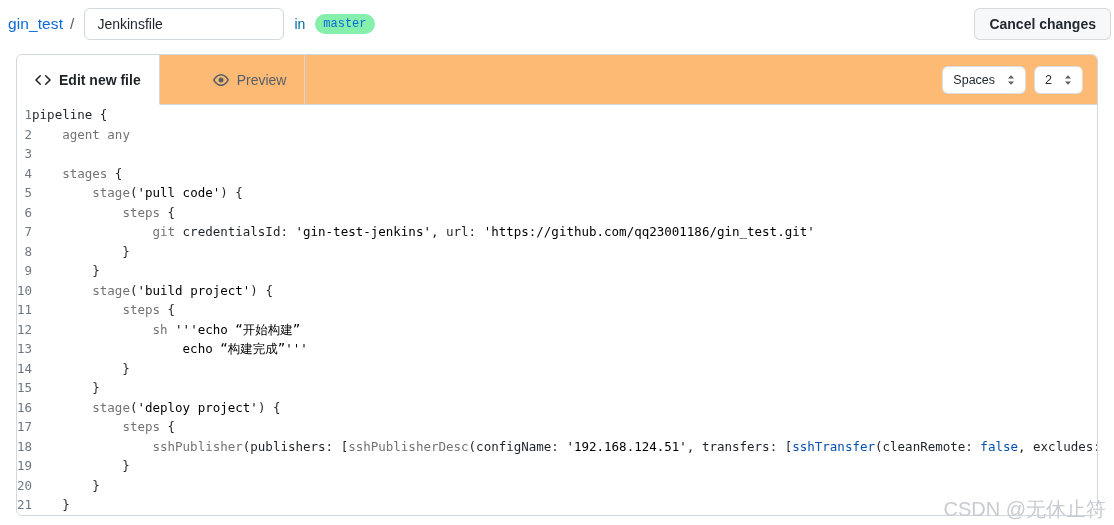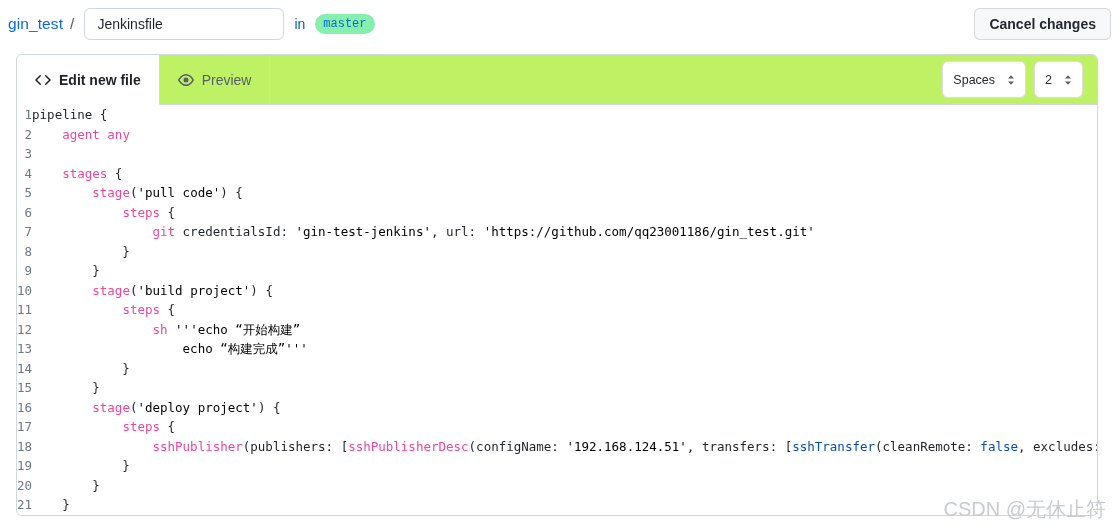--- a/index.html
+++ b/index.html
@@ -55,22 +55,23 @@
     left: 16px; top: 54px;
     width: 1082px; height: 462px;
     border: 1px solid #d0d7de;
     border-radius: 6px;
     background: #ffffff;
     overflow: hidden;
   }
   .tabbar {
     display: flex; align-items: stretch;
     height: 50px;
-    background: #bef264;
+    background: #fdba74;
     border-bottom: 1px solid #d0d7de;
+    gap: 35px;
   }
   .tab {
     display: flex; align-items: center; gap: 8px;
     padding: 0 18px;
     font-size: 14px; color: #57606a;
     cursor: pointer; position: relative;
     border-right: 1px solid #d0d7de;
   }
   .tab.active {
     background: #ffffff;
@@ -80,21 +81,21 @@
   }
   .tab .ticon { display: flex; align-items: center; color: #57606a; }
   .tab.active .ticon { color: #1f2328; }
 
   .tools {
     margin-left: auto; display: flex; align-items: center;
     gap: 8px; padding-right: 14px;
   }
   .select-box {
     display: flex; align-items: center;
-    height: 37px; border: 1px solid rgba(31,35,40,.15);
+    height: 28px; border: 1px solid rgba(31,35,40,.15);
     border-radius: 6px; background: #ffffff;
     padding: 0 8px 0 10px;
     font-size: 12.5px; color: #24292f;
     cursor: pointer; gap: 10px;
   }
   .select-box .sv { white-space: nowrap; }
   .select-box .updown { display: flex; flex-direction: column; line-height: 0; color:#57606a; }
 
   
   .codepane {
@@ -117,21 +118,21 @@
     line-height: 19.5px; height: 19.5px;
     font-variant-numeric: tabular-nums;
   }
   .lcode {
     padding-left: 10px;
     color: #1f2328;
     line-height: 19.5px; height: 19.5px;
     white-space: pre;
     overflow: hidden;
   }
-  .tk-kw  { color: #ec4899; }   
+  .tk-kw  { color: #737373; }   
   .tk-str { color: #000000; }   
   .tk-blue{ color: #0550ae; }   
   .tk-pl  { color: #1f2328; }   
 
   .watermark {
     position: absolute; right: 8px; bottom: 2px;
     color: #c8ccd0; font-size: 20px;
     font-family: "Liberation Sans", sans-serif;
     user-select: none; pointer-events: none;
   }

